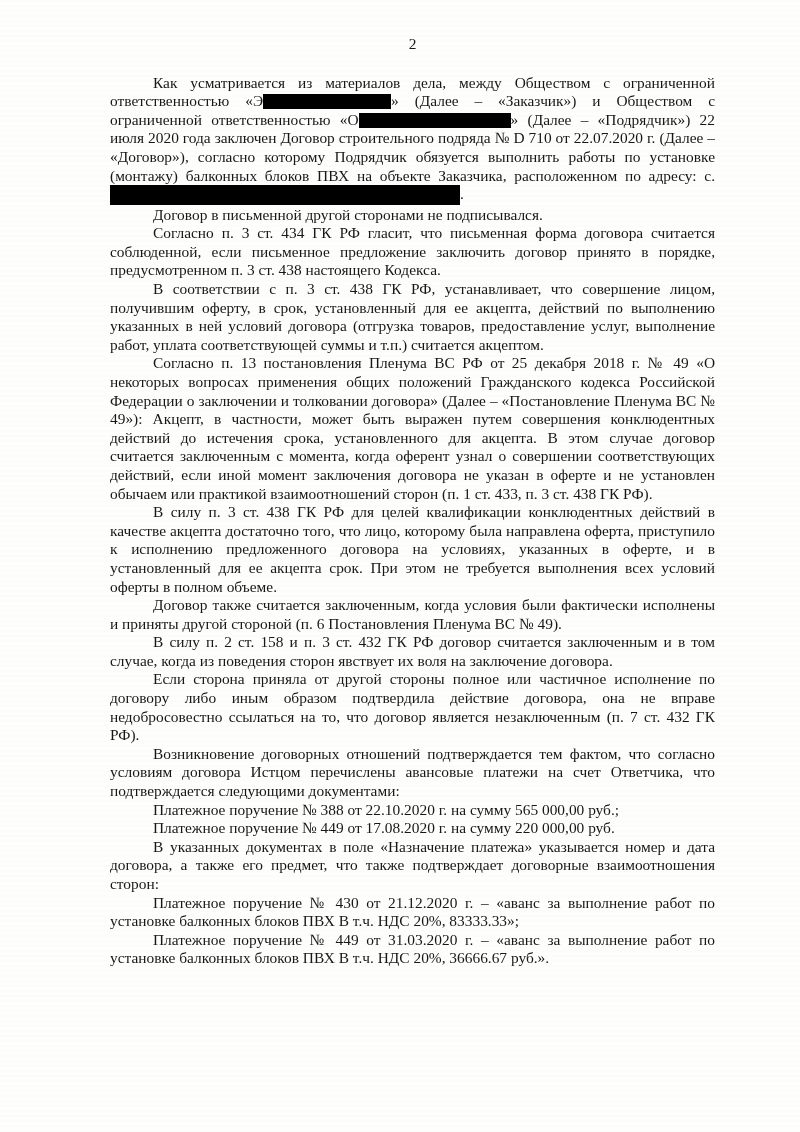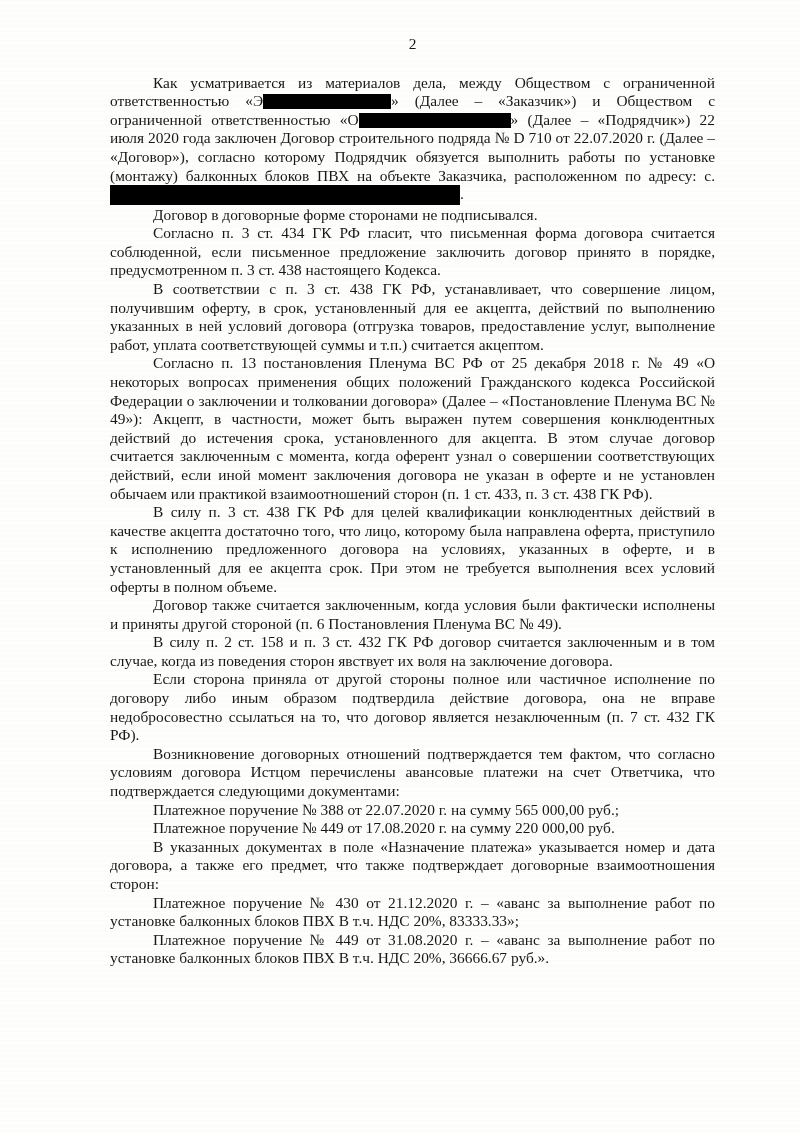--- a/index.html
+++ b/index.html
@@ -43,28 +43,28 @@
     top: -1px;
   }
 </style>
 </head>
 <body>
 
 <div class="page">
   <p class="page-number">2</p>
   <div id="document-body">
       <p class="para"><span>Как усматривается из материалов дела, между Обществом с ограниченной ответственностью «Э</span><span class="redaction" style="width: 128px; height: 15px; background: rgb(0, 0, 0);"></span><span>» (Далее – «Заказчик») и Обществом с ограниченной ответственностью «О</span><span class="redaction" style="width: 152px; height: 15px; background: rgb(0, 0, 0);"></span><span>» (Далее – «Подрядчик») 22 июля 2020 года заключен Договор строительного подряда № D 710 от 22.07.2020 г. (Далее – «Договор»), согласно которому Подрядчик обязуется выполнить работы по установке (монтажу) балконных блоков ПВХ на объекте Заказчика, расположенном по адресу: с. </span><span class="redaction" style="width: 350px; height: 20px; background: rgb(0, 0, 0);"></span><span>.</span></p>
-      <p class="para"><span>Договор в договорные форме сторонами не подписывался.</span></p>
+      <p class="para"><span>Договор в письменной другой сторонами не подписывался.</span></p>
       <p class="para"><span>Согласно п. 3 ст. 434 ГК РФ гласит, что письменная форма договора считается соблюденной, если письменное предложение заключить договор принято в порядке, предусмотренном п. 3 ст. 438 настоящего Кодекса.</span></p>
       <p class="para"><span>В соответствии с п. 3 ст. 438 ГК РФ, устанавливает, что совершение лицом, получившим оферту, в срок, установленный для ее акцепта, действий по выполнению указанных в ней условий договора (отгрузка товаров, предоставление услуг, выполнение работ, уплата соответствующей суммы и т.п.) считается акцептом.</span></p>
       <p class="para"><span>Согласно п. 13 постановления Пленума ВС РФ от 25 декабря 2018 г. № 49 «О некоторых вопросах применения общих положений Гражданского кодекса Российской Федерации о заключении и толковании договора» (Далее – «Постановление Пленума ВС № 49»): Акцепт, в частности, может быть выражен путем совершения конклюдентных действий до истечения срока, установленного для акцепта. В этом случае договор считается заключенным с момента, когда оферент узнал о совершении соответствующих действий, если иной момент заключения договора не указан в оферте и не установлен обычаем или практикой взаимоотношений сторон (п. 1 ст. 433, п. 3 ст. 438 ГК РФ).</span></p>
       <p class="para"><span>В силу п. 3 ст. 438 ГК РФ для целей квалификации конклюдентных действий в качестве акцепта достаточно того, что лицо, которому была направлена оферта, приступило к исполнению предложенного договора на условиях, указанных в оферте, и в установленный для ее акцепта срок. При этом не требуется выполнения всех условий оферты в полном объеме.</span></p>
       <p class="para"><span>Договор также считается заключенным, когда условия были фактически исполнены и приняты другой стороной (п. 6 Постановления Пленума ВС № 49).</span></p>
       <p class="para"><span>В силу п. 2 ст. 158 и п. 3 ст. 432 ГК РФ договор считается заключенным и в том случае, когда из поведения сторон явствует их воля на заключение договора.</span></p>
       <p class="para"><span>Если сторона приняла от другой стороны полное или частичное исполнение по договору либо иным образом подтвердила действие договора, она не вправе недобросовестно ссылаться на то, что договор является незаключенным (п. 7 ст. 432 ГК РФ).</span></p>
       <p class="para"><span>Возникновение договорных отношений подтверждается тем фактом, что согласно условиям договора Истцом перечислены авансовые платежи на счет Ответчика, что подтверждается следующими документами:</span></p>
-      <p class="para"><span>Платежное поручение № 388 от 22.07.2020 г. на сумму 565 000,00 руб.;</span></p>
+      <p class="para"><span>Платежное поручение № 388 от 22.10.2020 г. на сумму 565 000,00 руб.;</span></p>
       <p class="para"><span>Платежное поручение № 449 от 17.08.2020 г. на сумму 220 000,00 руб.</span></p>
       <p class="para"><span>В указанных документах в поле «Назначение платежа» указывается номер и дата договора, а также его предмет, что также подтверждает договорные взаимоотношения сторон:</span></p>
       <p class="para"><span>Платежное поручение № 430 от 21.12.2020 г. – «аванс за выполнение работ по установке балконных блоков ПВХ В т.ч. НДС 20%, 83333.33»;</span></p>
-      <p class="para"><span>Платежное поручение № 449 от 31.08.2020 г. – «аванс за выполнение работ по установке балконных блоков ПВХ В т.ч. НДС 20%, 36666.67 руб.».</span></p>
+      <p class="para"><span>Платежное поручение № 449 от 31.03.2020 г. – «аванс за выполнение работ по установке балконных блоков ПВХ В т.ч. НДС 20%, 36666.67 руб.».</span></p>
     </div>
 </div>
 
 </body></html>

